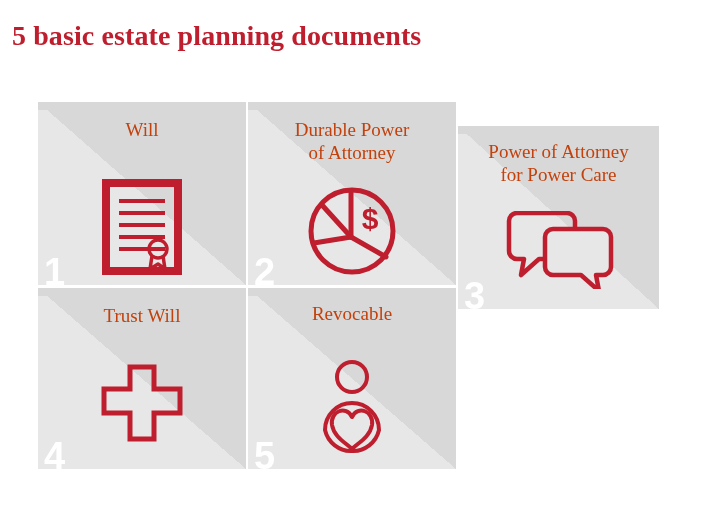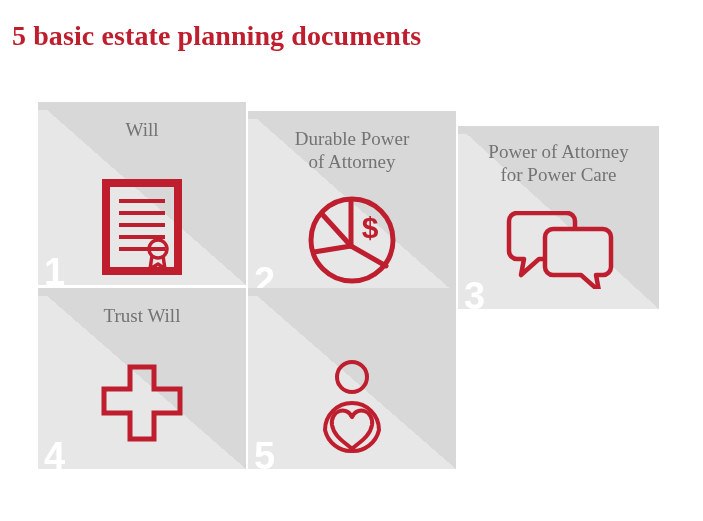--- a/index.html
+++ b/index.html
@@ -53,21 +53,21 @@
     height: 8px;
     background: #d8d8d8;
   }
 
   .tile-label {
     position: absolute;
     left: 0;
     right: 0;
     top: 16px;
     text-align: center;
-    color: #737373;
+    color: #c2410c;
     font-family: "Liberation Serif", "DejaVu Serif", serif;
     font-size: 19px;
     line-height: 23px;
     padding: 0 8px;
     box-sizing: border-box;
   }
 
   .tile-number {
     position: absolute;
     left: 6px;
@@ -84,21 +84,21 @@
     left: 0;
     right: 0;
     bottom: 14px;
     display: flex;
     align-items: center;
     justify-content: center;
   }
 
   
   #tile-1 { left: 0;   top: 0;   width: 208px; height: 183px; }
-  #tile-2 { left: 210px; top: 0; width: 208px; height: 183px; margin-top: 9px; }
+  #tile-2 { left: 210px; top: 0; width: 208px; height: 183px; }
   #tile-3 { left: 420px; top: 0; width: 201px; height: 183px; margin-top: 24px; }
   #tile-4 { left: 0;   top: 186px; width: 208px; height: 181px; }
   #tile-5 { left: 210px; top: 186px; width: 208px; height: 181px; }
 
   #tile-1 .icon-wrap { bottom: 10px; }
   #tile-2 .icon-wrap { bottom: 8px; }
   #tile-3 .icon-wrap { bottom: 20px; }
   #tile-4 .icon-wrap { bottom: 22px; }
   #tile-5 .icon-wrap { bottom: 16px; }
 
@@ -182,21 +182,21 @@
         <path d="M30 4 h24 v22 h26 v24 h-26 v26 h-24 v-26 h-26 v-24 h26 z" fill="none" stroke="#be1e2d" stroke-width="5" stroke-linejoin="miter"></path>
       </svg>
     </div>
     <div class="tile-number">4</div>
   </div>
 
   <div class="tile" id="tile-5">
     <div class="wedge"></div>
     <div class="caphead"></div>
     <div class="tile-label">
-      <br>
+      <span>Revocable</span><br>
     </div>
     <div class="icon-wrap">
       <svg width="62" height="94" viewBox="0 0 62 94">
         <circle cx="31" cy="18" r="15" fill="none" stroke="#be1e2d" stroke-width="4"></circle>
         <path d="M31 44 a27 27 0 0 1 27 27 a27 27 0 0 1 -27 21 a27 27 0 0 1 -27 -21 a27 27 0 0 1 27 -27 z" fill="none" stroke="#be1e2d" stroke-width="4"></path>
         <path d="M31 58 c -6 -12 -22 -6 -20 8 c 2 12 14 18 20 24 c 6 -6 18 -12 20 -24 c 2 -14 -14 -20 -20 -8 z" fill="none" stroke="#be1e2d" stroke-width="4" stroke-linejoin="round"></path>
       </svg>
     </div>
     <div class="tile-number">5</div>
   </div>

